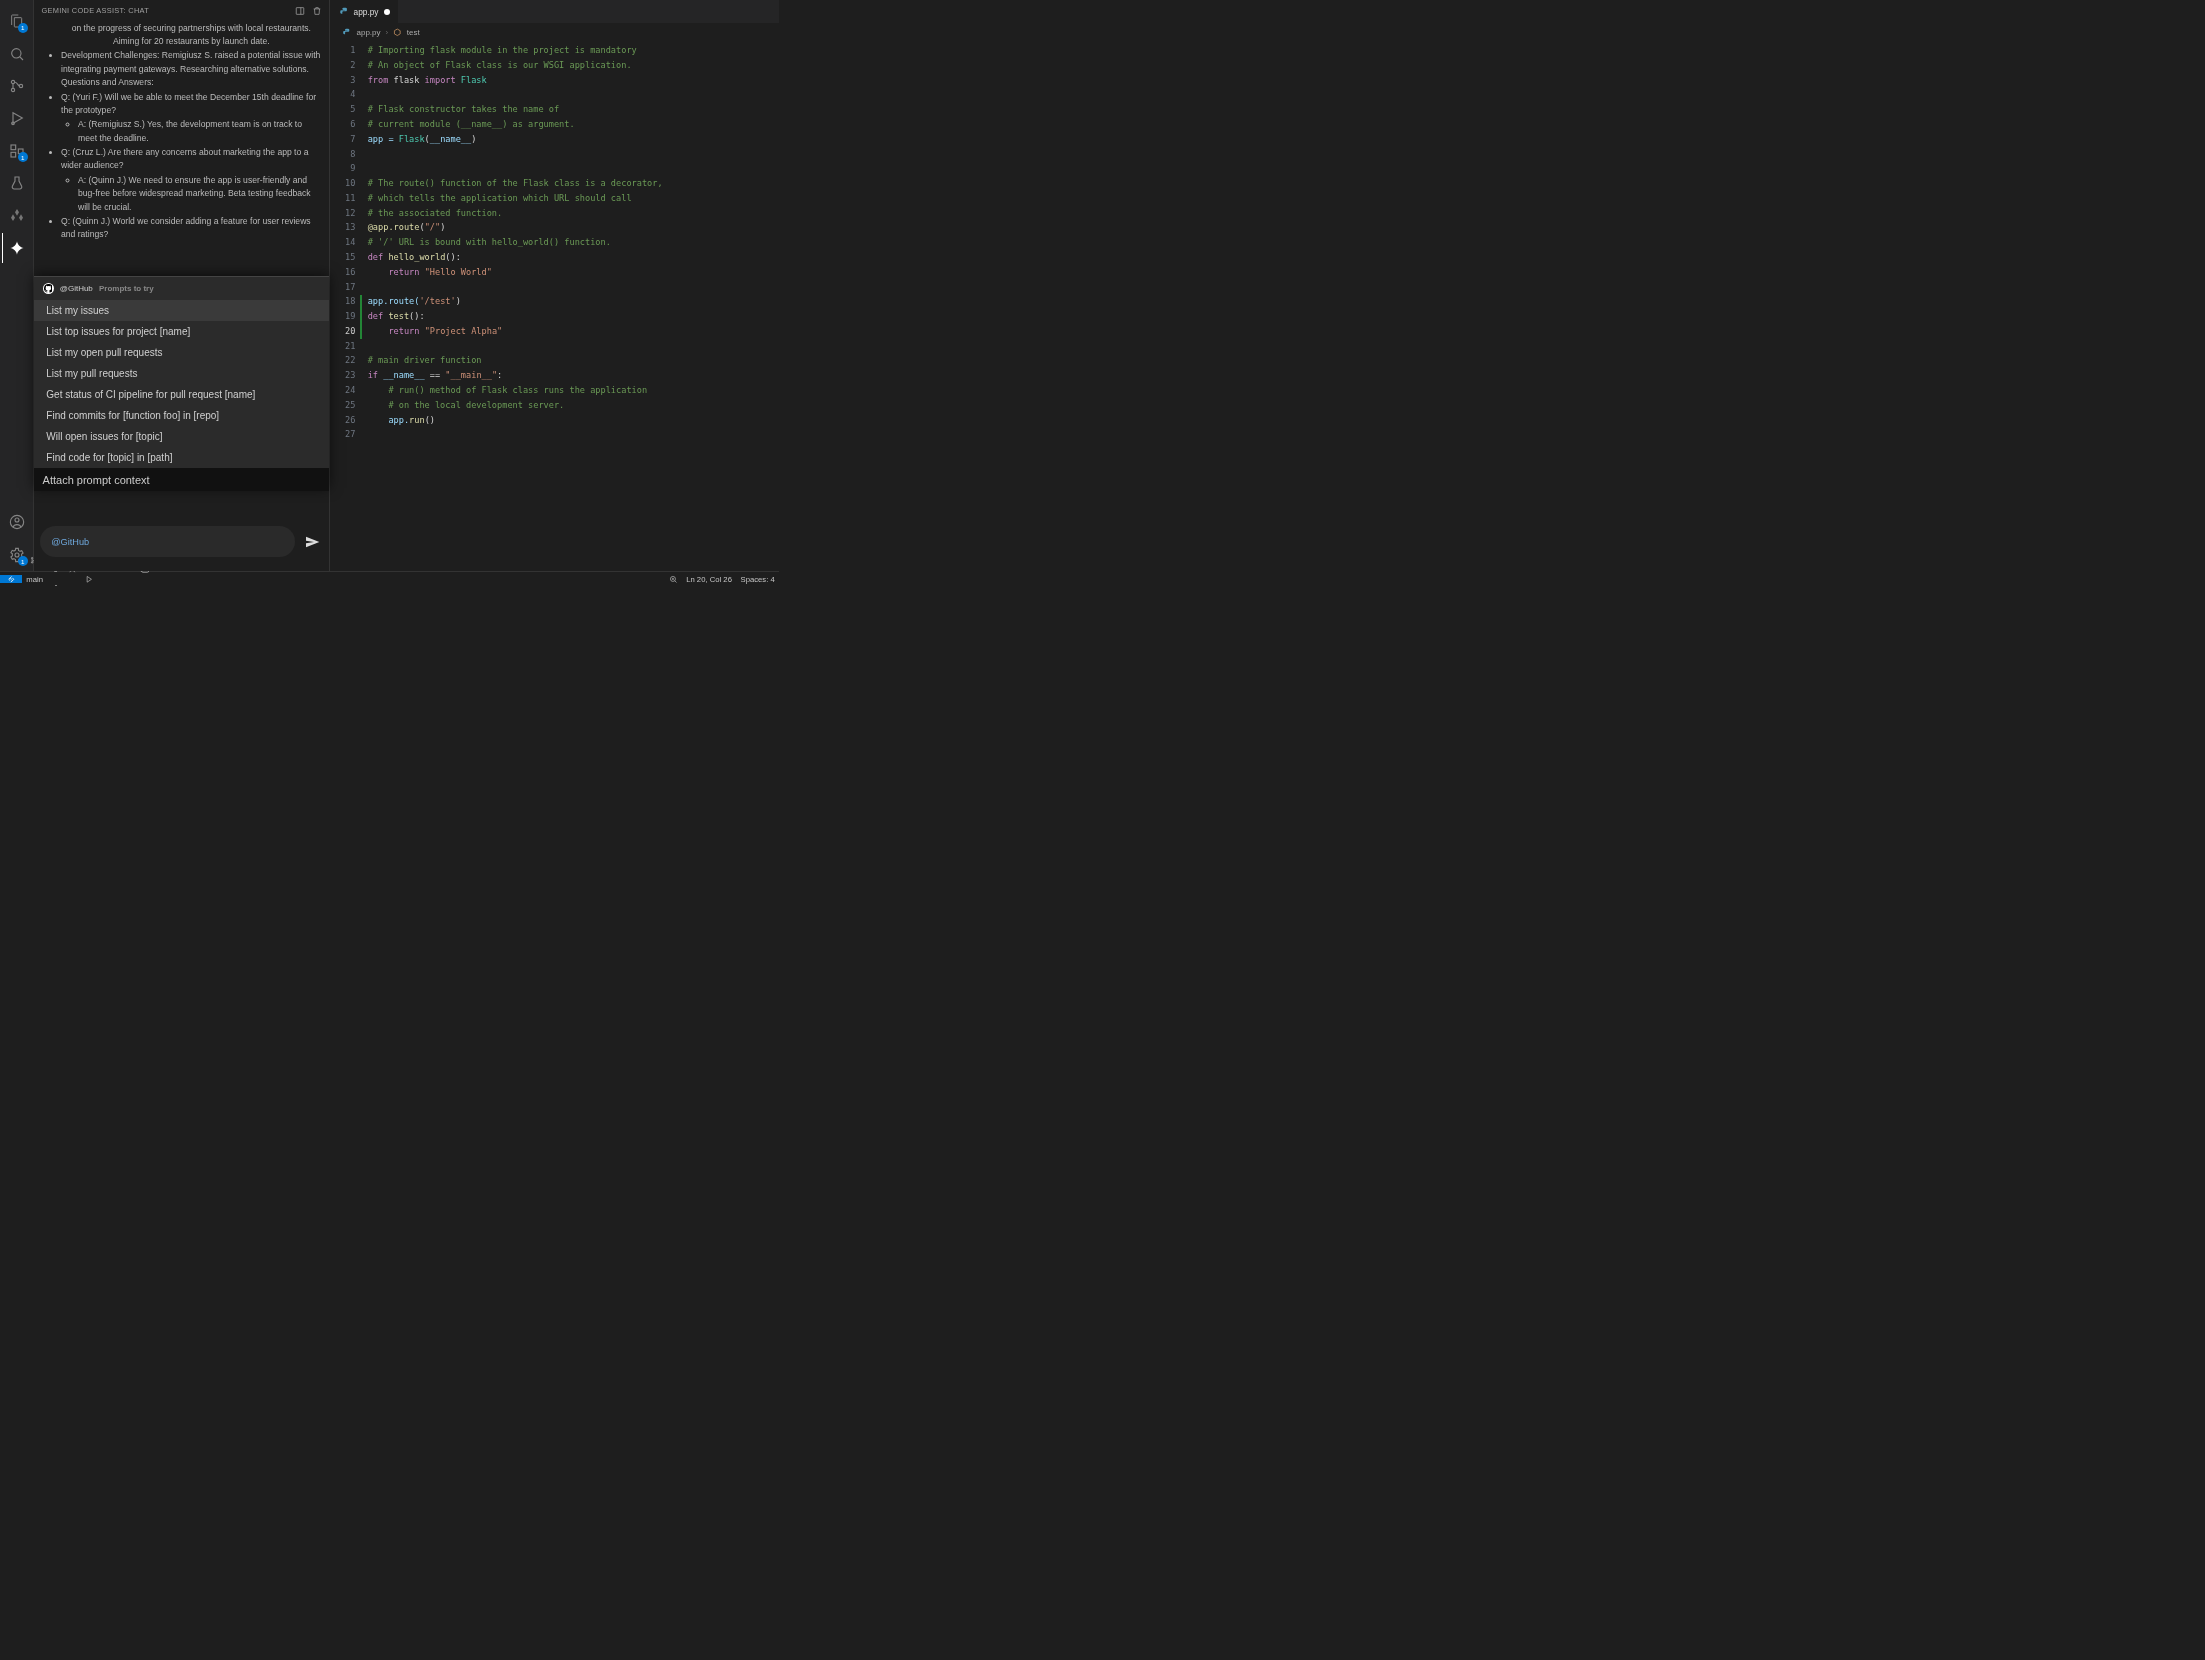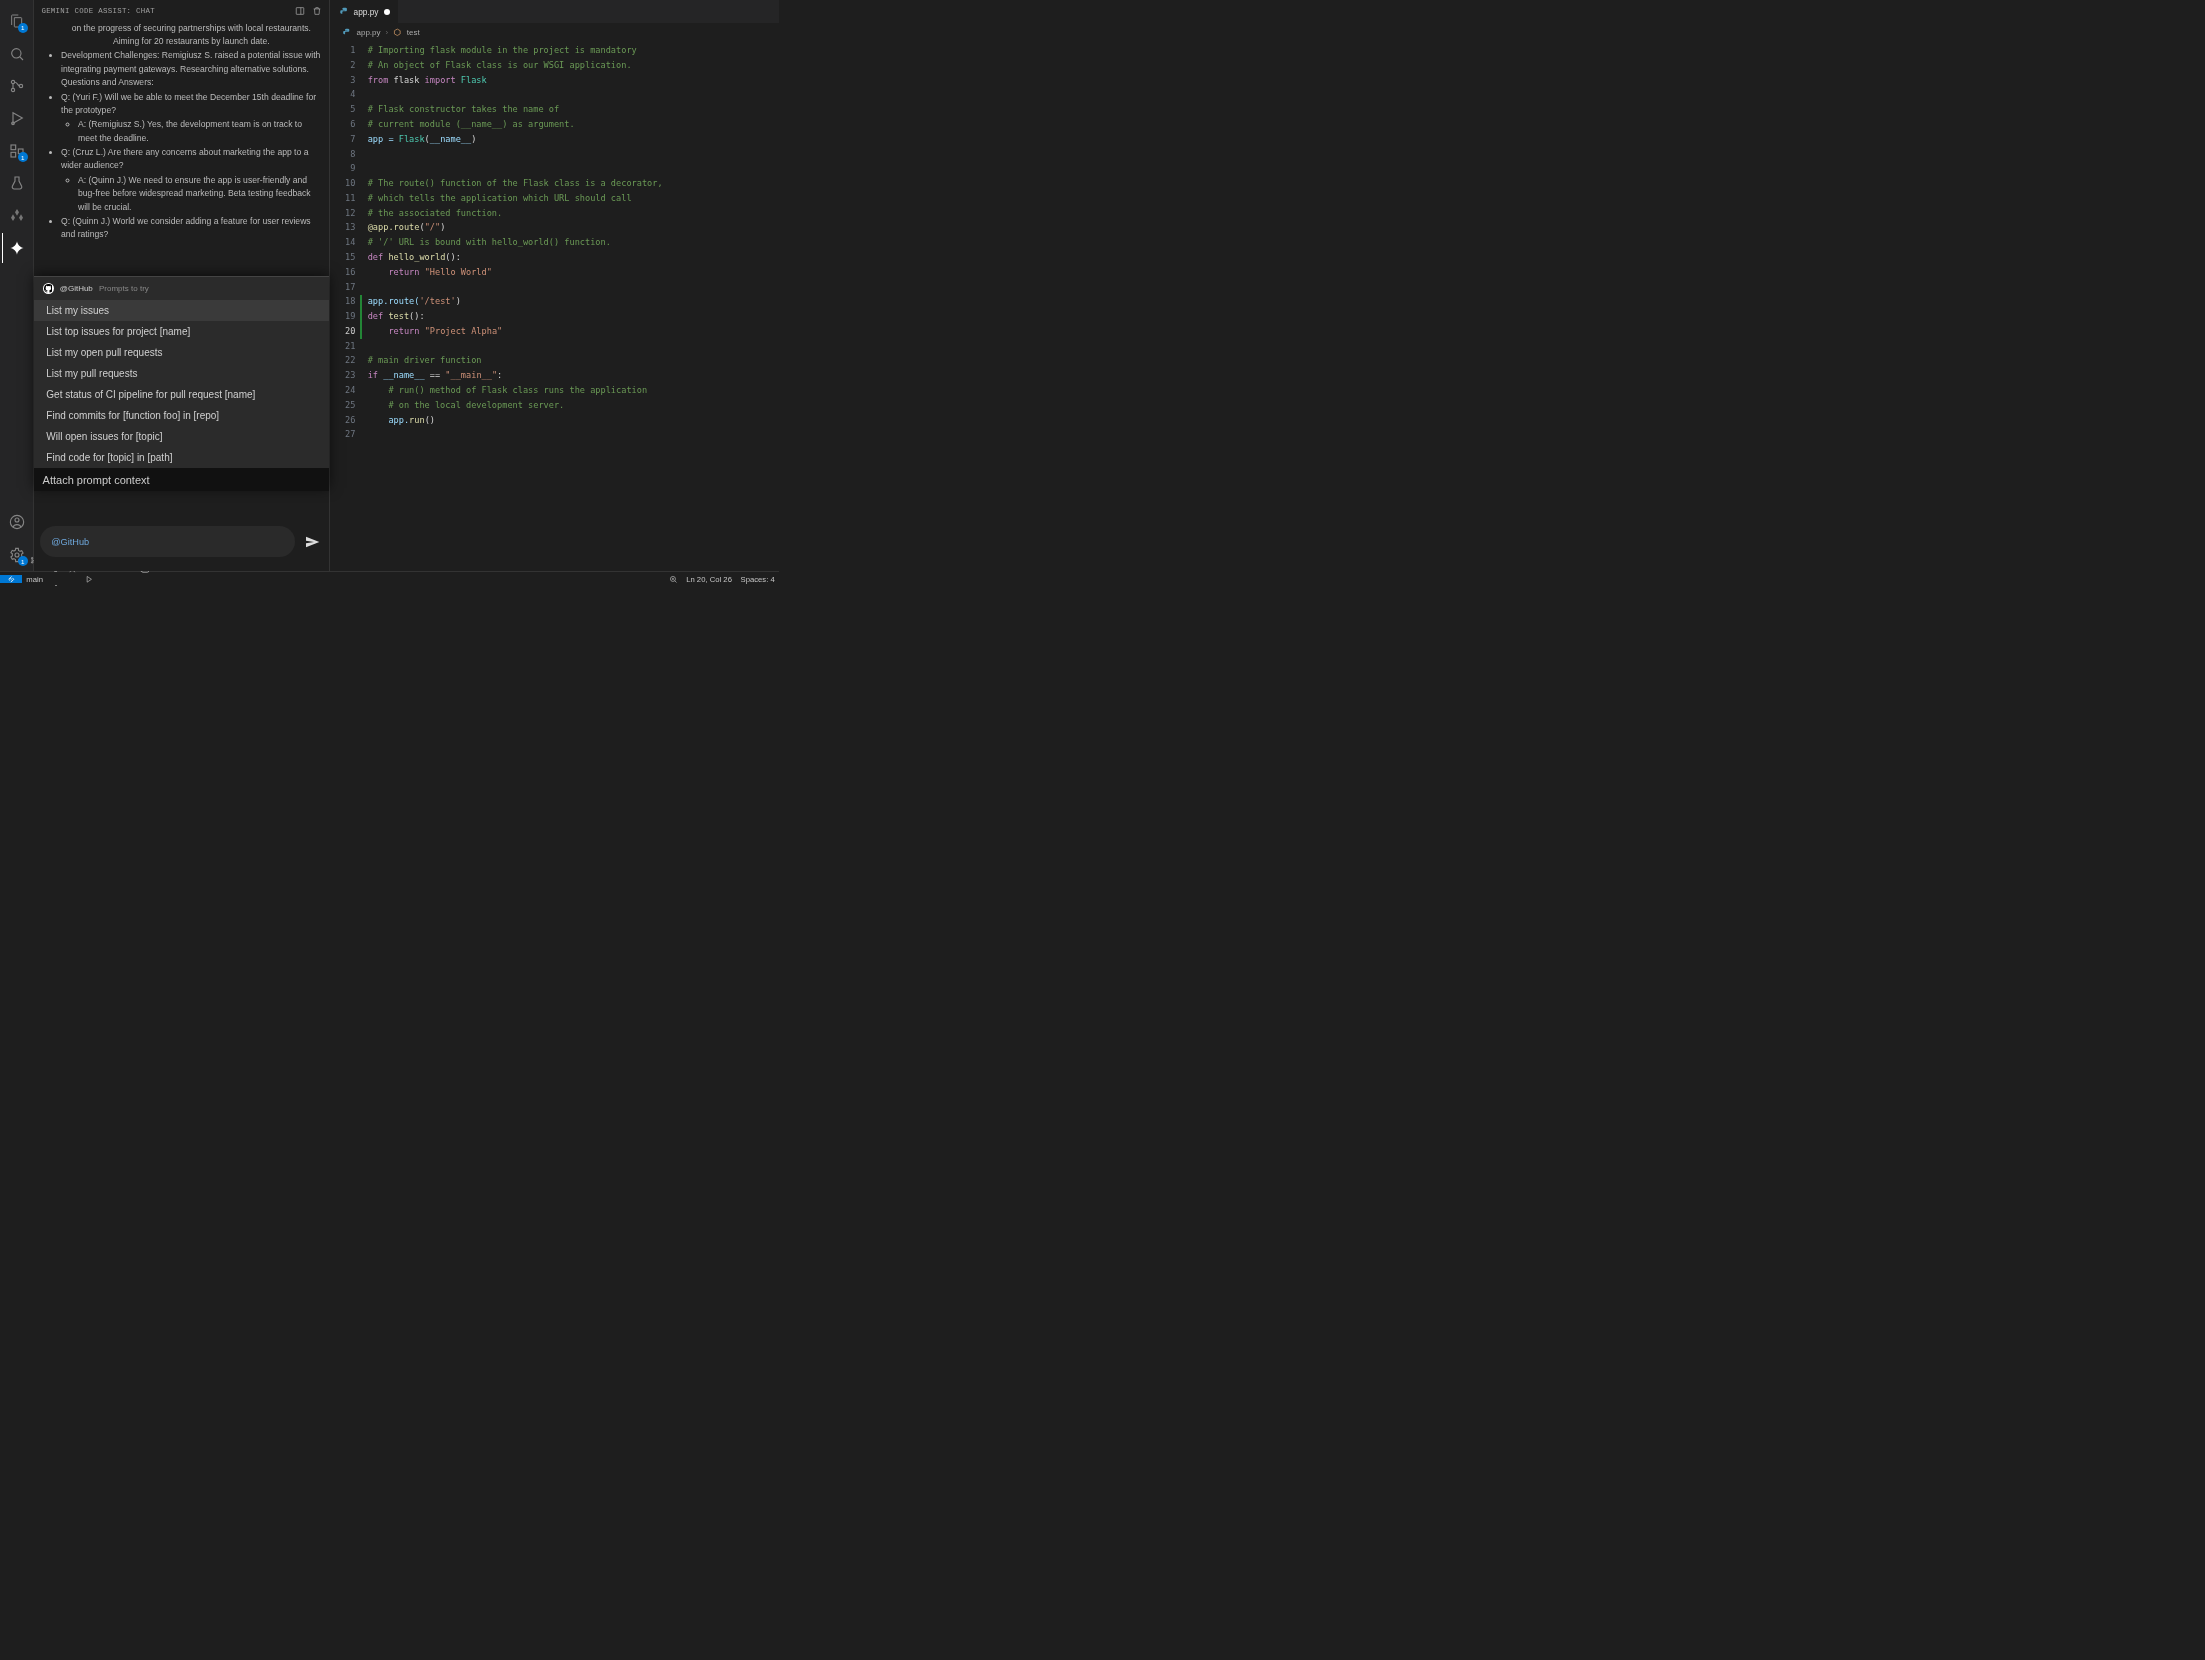--- a/index.html
+++ b/index.html
@@ -70,21 +70,21 @@
 }
 .panel-header {
   height: 21.6px;
   display: flex;
   align-items: center;
   padding: 0 7.4px;
   color: #a0a0a0;
   font-size: 7.4px;
   letter-spacing: 0.3px;
 }
-.panel-header .title { flex: 1; font-family: Liberation Mono, monospace; }
+.panel-header .title { flex: 1; }
 .panel-header .hicon { margin-left: 6.2px; color: #aaa; cursor: pointer; }
 .chat-body {
   flex: 1;
   overflow: hidden;
   padding: 0 7.4px 0 16px;
   color: #bbb;
   line-height: 1.55;
   font-size: 8.6px;
 }
 .chat-body ul { list-style: disc; padding-left: 11px; }
@@ -103,21 +103,21 @@
   align-items: center;
   padding: 6.2px 8.6px;
   gap: 6.2px;
   color: #ccc;
 }
 .popup-header .gh-logo {
   width: 11px; height: 11px; background: #fff; border-radius: 50%; display:inline-flex; align-items:center; justify-content:center;
 }
 .popup-header .gh-logo svg { width:8.6px; height:8.6px; }
 .popup-header .mention { font-weight: 500; }
-.popup-header .sub { color: #888; }
+.popup-header .sub { color: #888; font-weight: bold; }
 .popup-item {
   padding: 5px 12.3px;
   color: #d0d0d0;
   cursor: pointer;
   font-size: 10px;
 }
 .popup-item.sel { background: #3a3a3a; }
 .popup-footer {
   background: #111;
   padding: 5.5px 8.6px;

